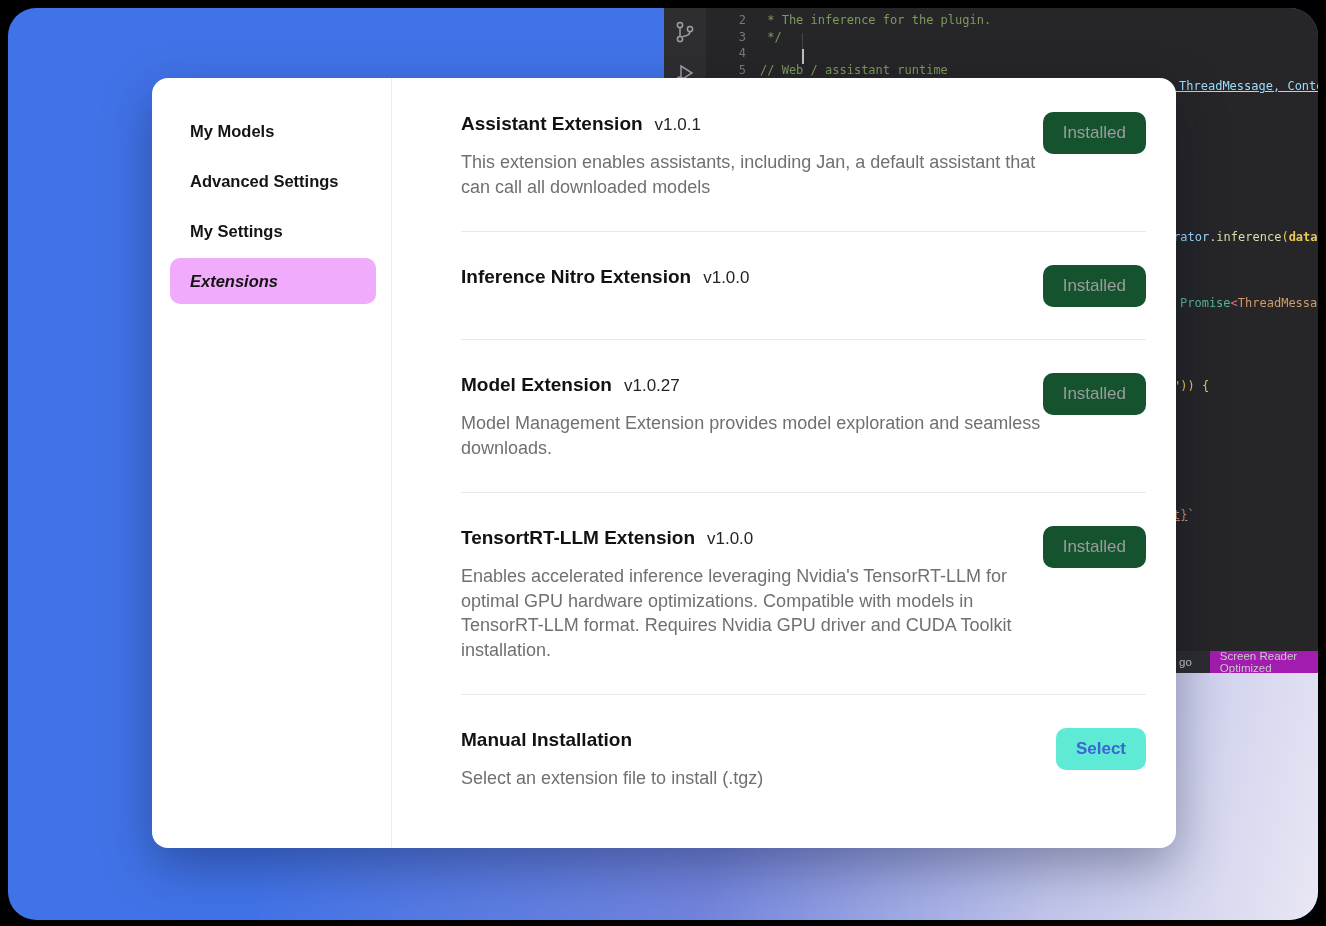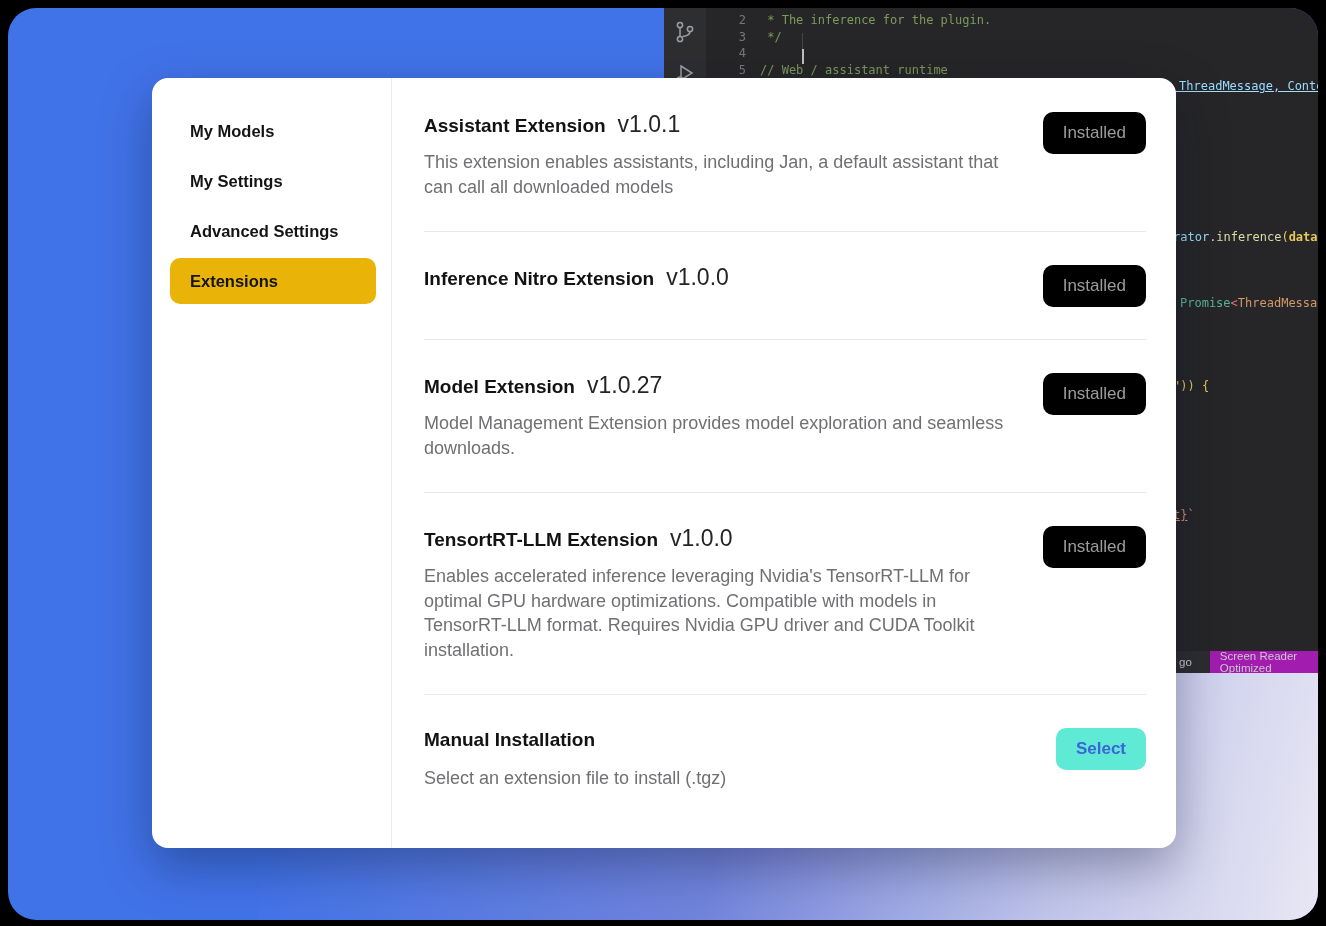--- a/index.html
+++ b/index.html
@@ -47,39 +47,39 @@
   .status-bar { position:absolute; left:0; right:0; bottom:0; height:22px;
                 background:#2d2d30; color:#c8c8c8; font-size:11.5px;
                 display:flex; align-items:center; padding-left:505px;
                 font-family:"Liberation Sans", sans-serif; }
   .status-item { padding:0 10px; height:100%; display:flex; align-items:center; }
   .status-item.hl { background:#a21caf; margin-left:8px; }
 
   
   .modal { position:absolute; left:144px; top:70px; width:1024px; height:770px;
            background:#fff; border-radius:16px; display:flex; overflow:hidden;
-           box-shadow:0 18px 50px rgba(10,15,40,.35); }
+           box-shadow:0 18px 50px rgba(10,15,40,.35);gap:37px; }
   .sidebar { width:240px; flex:none; border-right:1px solid #ececec; padding:30px 16px 0 18px; }
   .side-item { width:206px; height:46px; display:flex; align-items:center;
                padding-left:20px; border-radius:10px; font-size:16.5px;
                font-weight:700; color:#141414; cursor:pointer; margin-bottom:4px; }
-  .side-item.active { background:#eab308; }
+  .side-item.active { background:#f0abfc;font-style:italic; }
   .content { flex:1; padding:34px 30px 0 32px; }
   .ext-row { display:flex; align-items:flex-start; justify-content:space-between;
              border-bottom:1px solid #e9e9e9; padding-bottom:32px; padding-top:33px; }
   .ext-row.first { padding-top:0; }
   .ext-row.last { border-bottom:none; }
   .ext-text { width:580px; }
   .ext-title { font-size:19px; font-weight:700; color:#121212; height:24px; line-height:24px; }
-  .ext-version { font-weight:400; font-size:23px; color:#242428; margin-left:12px; }
+  .ext-version { font-weight:400; font-size:17px; color:#242428; margin-left:12px; }
   .ext-desc { margin-top:14px; font-size:18px; line-height:24.5px; color:#707074; }
   .ext-link { color:#4875ea; cursor:pointer; }
   .btn { border:none; border-radius:10px; font-size:17px; padding:11px 20px;
          font-family:"Liberation Sans", sans-serif; cursor:default; }
-  .btn-installed { background:#000000; color:#9c9c9e; }
+  .btn-installed { background:#14532d; color:#9c9c9e; }
   .btn-select { background:#5eead4; color:#3e63d9; font-weight:700; cursor:pointer; }
 </style>
 </head>
 <body>
 
 <div class="scene">
   <div class="grad"></div>
 
   <div class="editor">
     <div class="activity-bar">
@@ -119,24 +119,24 @@
       <span class="status-item hl">Screen Reader Optimized</span>
     </div>
   </div>
 
   <div class="modal">
     <aside class="sidebar">
       <div class="side-item">
           <span>My Models</span>
         </div>
       <div class="side-item">
-          <span>My Settings</span>
+          <span>Advanced Settings</span>
         </div>
       <div class="side-item">
-          <span>Advanced Settings</span>
+          <span>My Settings</span>
         </div>
       <div class="side-item active">
           <span>Extensions</span>
         </div>
     </aside>
 
     <main class="content">
 
       <div class="ext-row first">
         <div class="ext-text">

